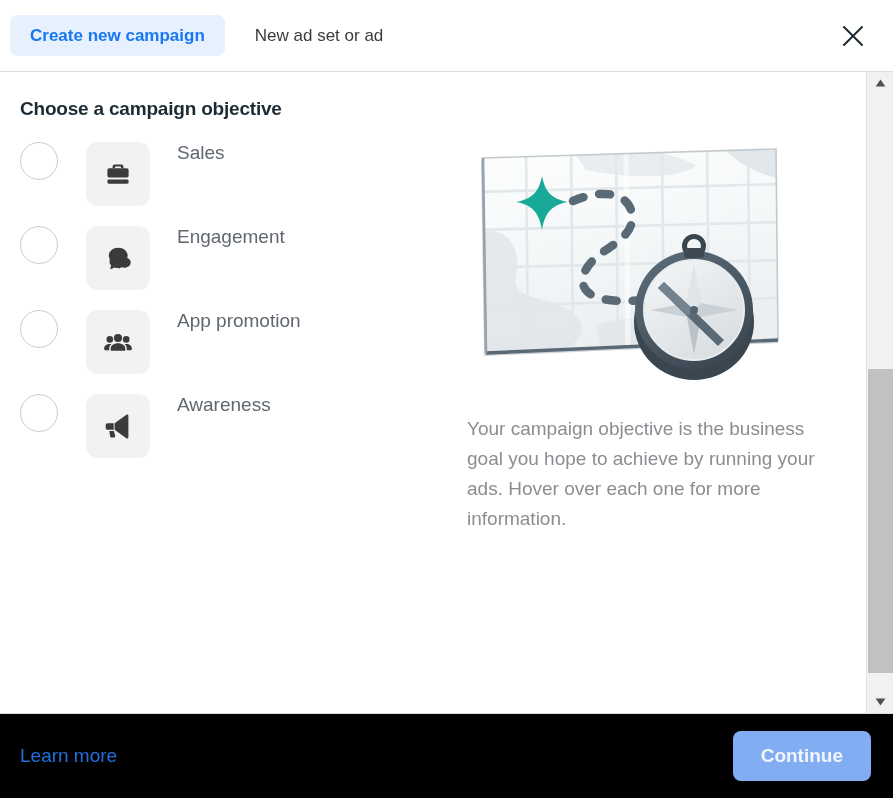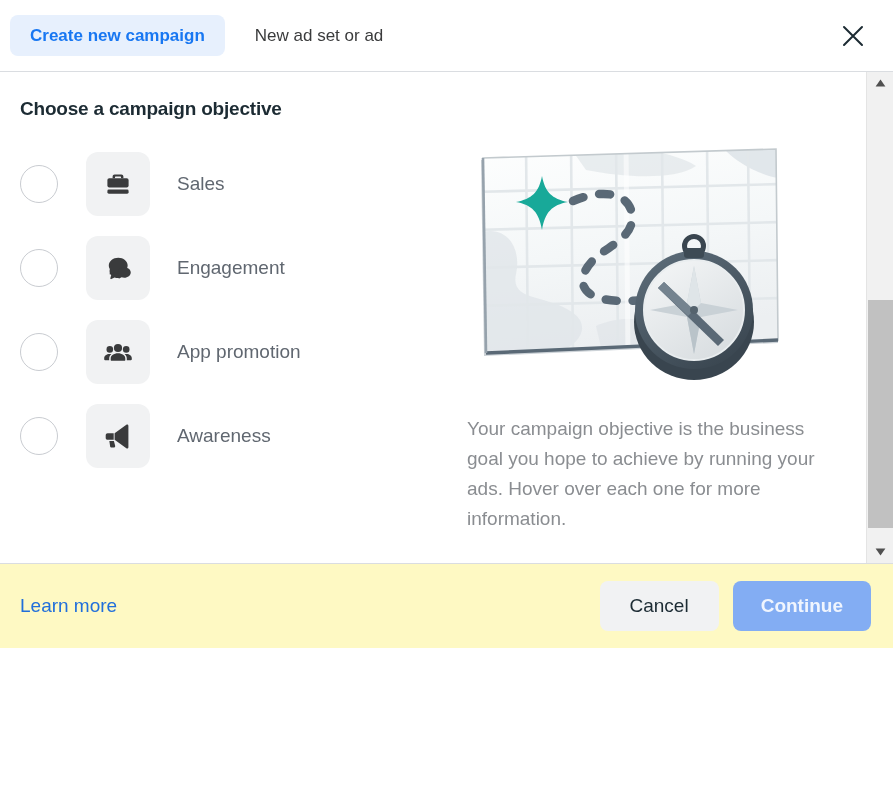--- a/index.html
+++ b/index.html
@@ -8,21 +8,21 @@
     height: 798px;
     overflow: hidden;
     background: #ffffff;
     font-family: "Liberation Sans", sans-serif;
     -webkit-font-smoothing: antialiased;
   }
 
   .dialog {
     position: relative;
     width: 893px;
-    height: 648px;
+    height: 798px;
     background: #ffffff;
     display: flex;
     flex-direction: column;
   }
 
   
   .header {
     position: relative;
     height: 72px;
     flex: 0 0 72px;
@@ -90,21 +90,20 @@
     margin: 0 0 0 20px;
   }
 
   .panes { display: flex; margin-top: 22px; }
   .left-pane { width: 455px; flex: 0 0 455px; }
   .right-pane { flex: 1 1 auto; padding-right: 30px; }
 
   
   .objective {
     display: flex;
-    align-items: center;
     height: 84px;
     padding-left: 20px;
     cursor: pointer;
   }
   .radio {
     width: 38px;
     height: 38px;
     flex: 0 0 38px;
     border-radius: 50%;
     border: 1px solid #c9ccd1;
@@ -178,21 +177,21 @@
   }
 
   
   .footer {
     height: 84px;
     flex: 0 0 84px;
     display: flex;
     align-items: center;
     justify-content: space-between;
     padding: 0 22px 0 20px;
-    background: #fef9c3;
+    background: #000000;
   }
   .learn-more {
     font-size: 19px;
     color: #216fdb;
     text-decoration: none;
     cursor: pointer;
   }
   .footer-actions { display: flex; align-items: center; gap: 14px; }
   .btn {
     border: none;
@@ -412,18 +411,17 @@
               <path d="M5.5 7.4 L0.6 0.6 L10.4 0.6 Z"></path>
             </svg>
         </span>
       </div>
     </div>
   </div>
 
   <div class="footer">
     <a class="learn-more">Learn more</a>
     <div class="footer-actions">
-      <button class="btn btn-cancel">Cancel</button>
       <button class="btn btn-continue">Continue</button>
     </div>
   </div>
 
 </div>
 
 </body></html>

